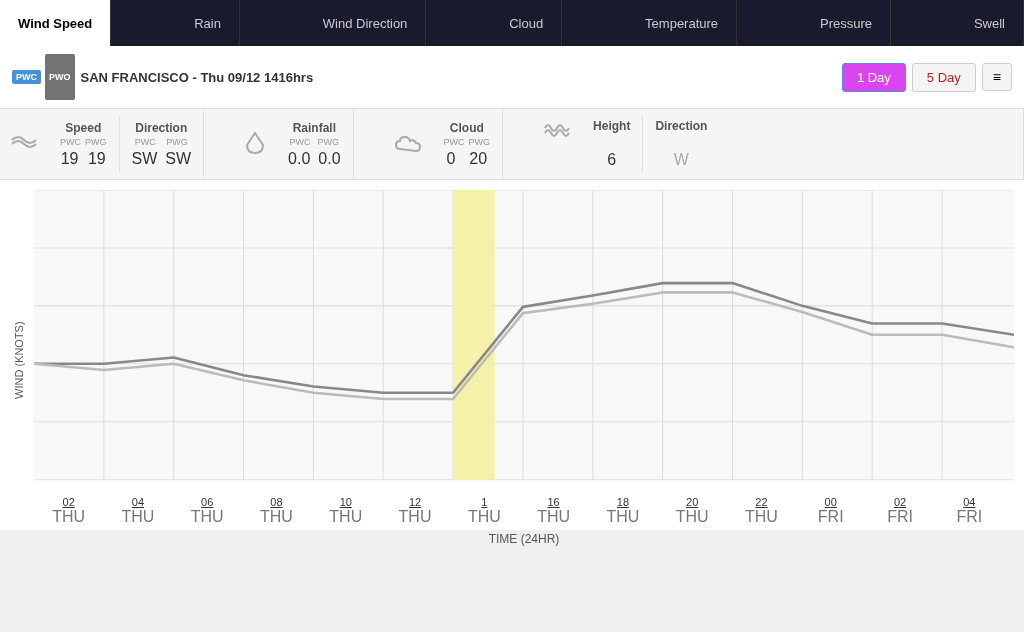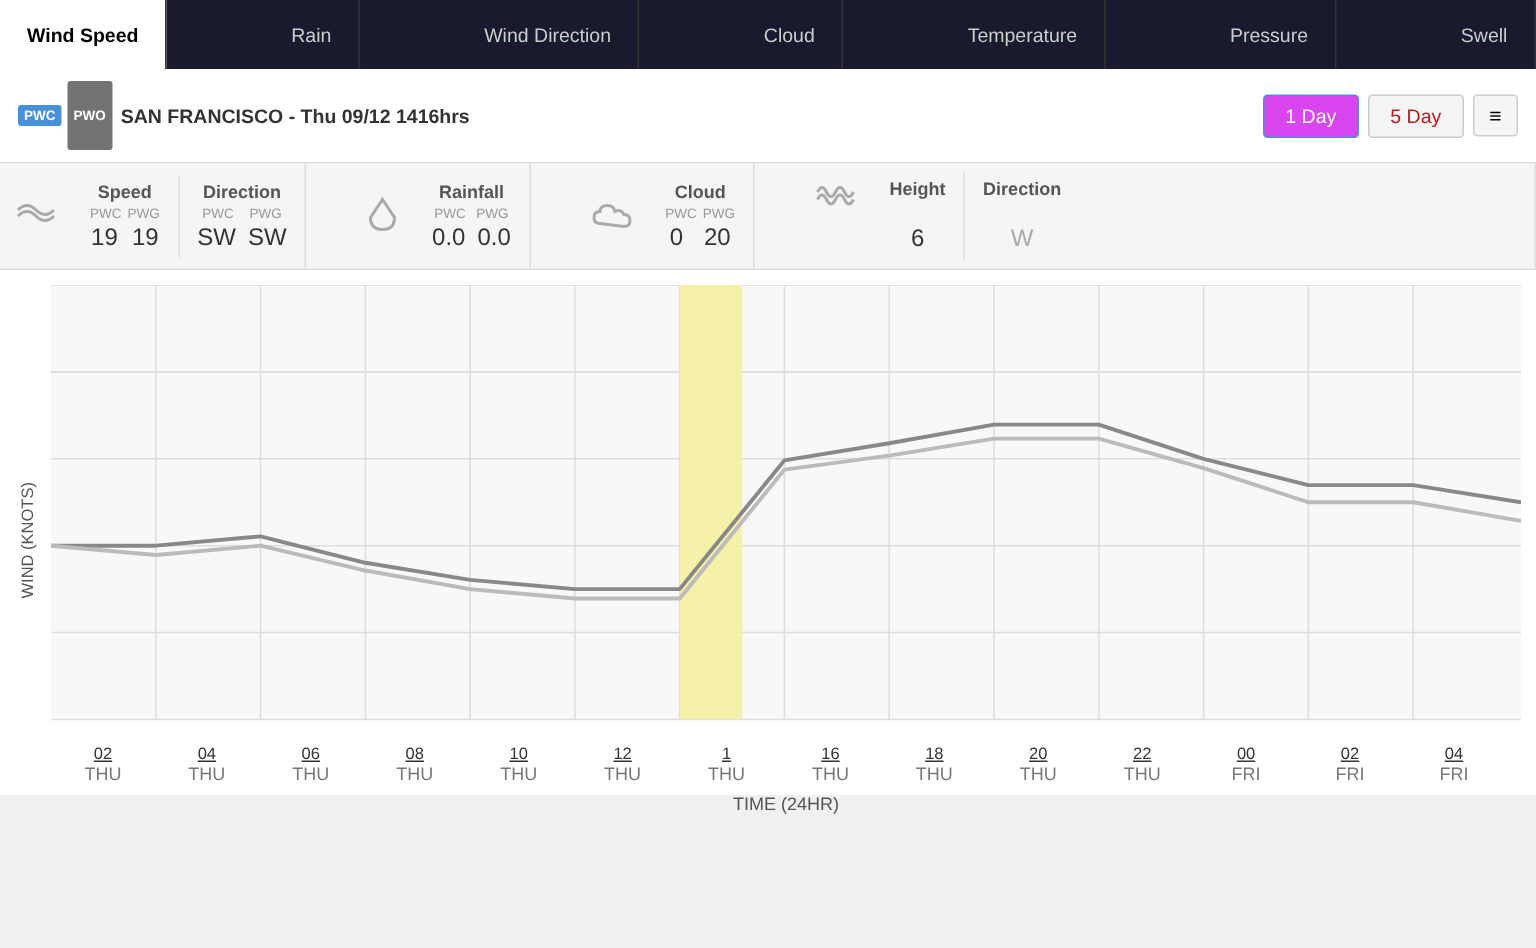--- a/index.html
+++ b/index.html
@@ -195,21 +195,21 @@
       margin-right: 10px;
       margin-top: 2px;
     }
     .x-tick {
       flex: 1;
       text-align: center;
       font-size: 10px;
       color: #555;
     }
     .x-tick .x-time { font-size: 11px; color: #333; text-decoration: underline; }
-    .x-tick .x-day { font-size: 12px; color: #777; }
+    .x-tick .x-day { font-size: 16px; color: #777; }
     .x-axis-title {
       text-align: center;
       font-size: 12px;
       color: #555;
       margin-top: 6px;
       margin-bottom: 20px;
     }
   </style>
 </head>
 <body>

